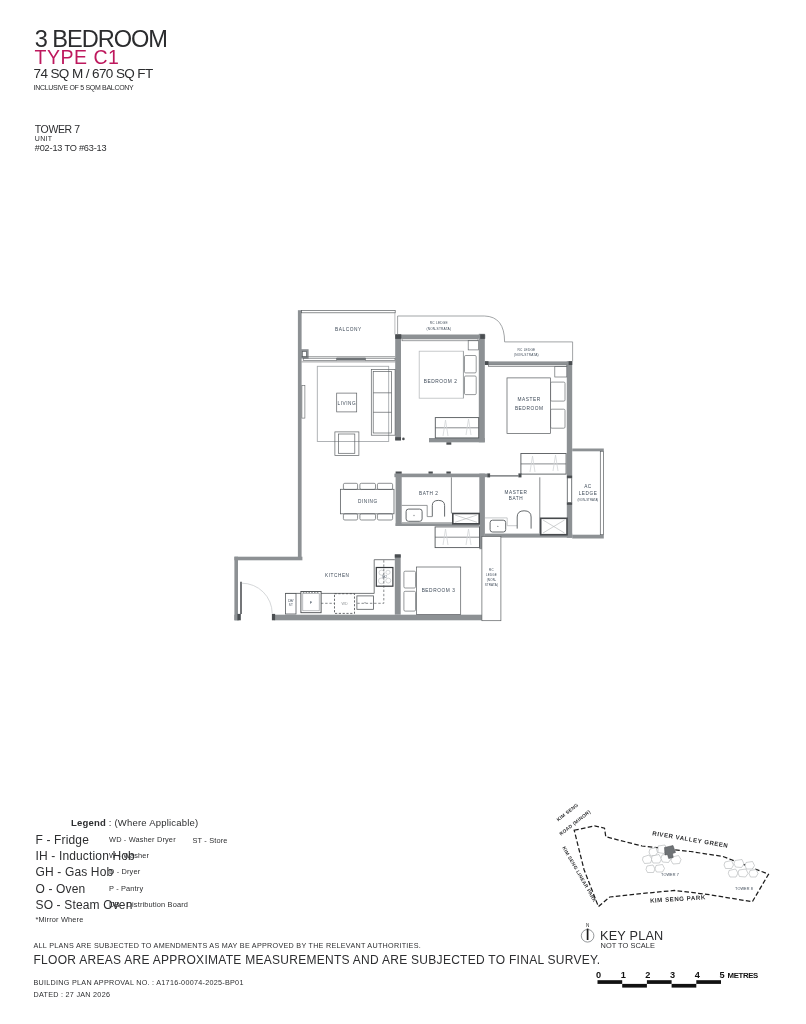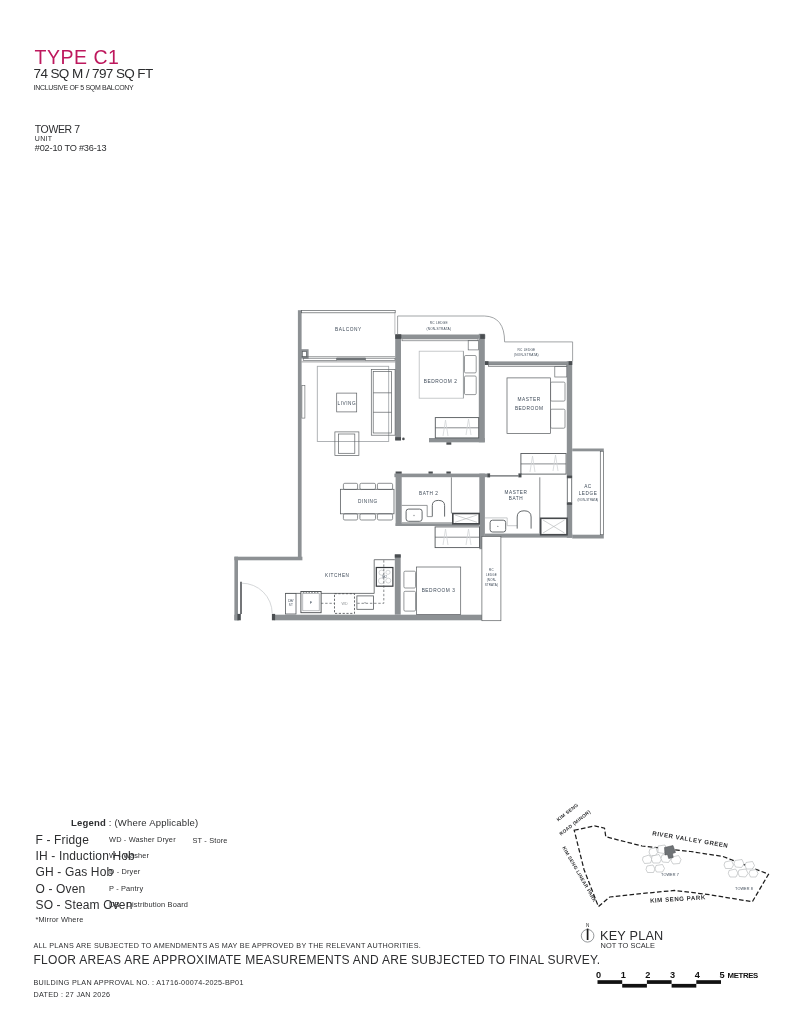--- a/index.html
+++ b/index.html
@@ -4,32 +4,33 @@
 <style>
 html,body{margin:0;padding:0;background:#ffffff;}
 body{width:806px;height:1024px;font-family:"Liberation Sans",sans-serif;}
 #page{position:relative;width:806px;height:1024px;overflow:hidden;background:#ffffff;}
 .t{position:absolute;white-space:nowrap;color:#2d2e30;}
 </style>
 </head>
 <body>
 <div id="page">
 
+<div class="t" style="left:34.8px;top:25.6px;font-size:23.6px;letter-spacing:-1.05px;color:#2b2c2e;">3 BEDROOM</div>
 
 <div class="t" style="left:34.6px;top:46.3px;font-size:19.5px;letter-spacing:0.5px;color:#be185d;">TYPE C1</div>
 
-<div class="t" style="left:33.5px;top:66px;font-size:13.5px;letter-spacing:-0.6px;color:#2b2c2e;">74 SQ M / 797 SQ FT</div>
+<div class="t" style="left:33.5px;top:66px;font-size:13.5px;letter-spacing:-0.6px;color:#2b2c2e;">74 SQ M / 670 SQ FT</div>
 
 <div class="t" style="left:33.5px;top:83.6px;font-size:7px;letter-spacing:-0.3px;color:#2b2c2e;">INCLUSIVE OF 5 SQM BALCONY</div>
 
 <div class="t" style="left:34.8px;top:123px;font-size:10.5px;letter-spacing:-0.4px;">TOWER 7</div>
 
 <div class="t" style="left:34.8px;top:135.1px;font-size:7px;letter-spacing:0.3px;">UNIT</div>
 
-<div class="t" style="left:34.8px;top:143.3px;font-size:9.2px;letter-spacing:-0.2px;">#02-10 TO #36-13</div>
+<div class="t" style="left:34.8px;top:143.3px;font-size:9.2px;letter-spacing:-0.2px;">#02-13 TO #63-13</div>
 
 <svg id="plan" width="806" height="1024" viewBox="0 0 806 1024" style="position:absolute;left:0;top:0;">
 <g fill="#8d9194" stroke="none">
 
 <rect x="297.9" y="310.2" width="3.7" height="246.8"></rect>
 
 <rect x="234.4" y="556.7" width="68" height="3.6"></rect>
 
 <rect x="234.4" y="556.7" width="3.6" height="63.6"></rect>
 

